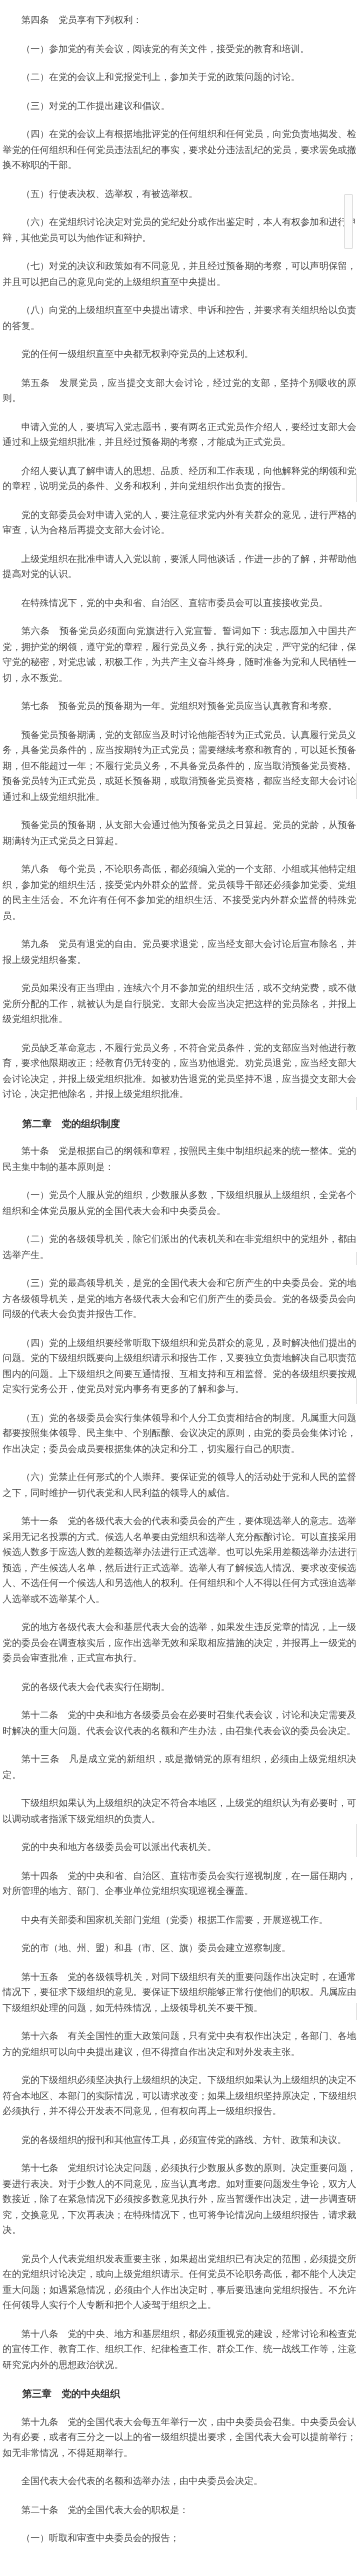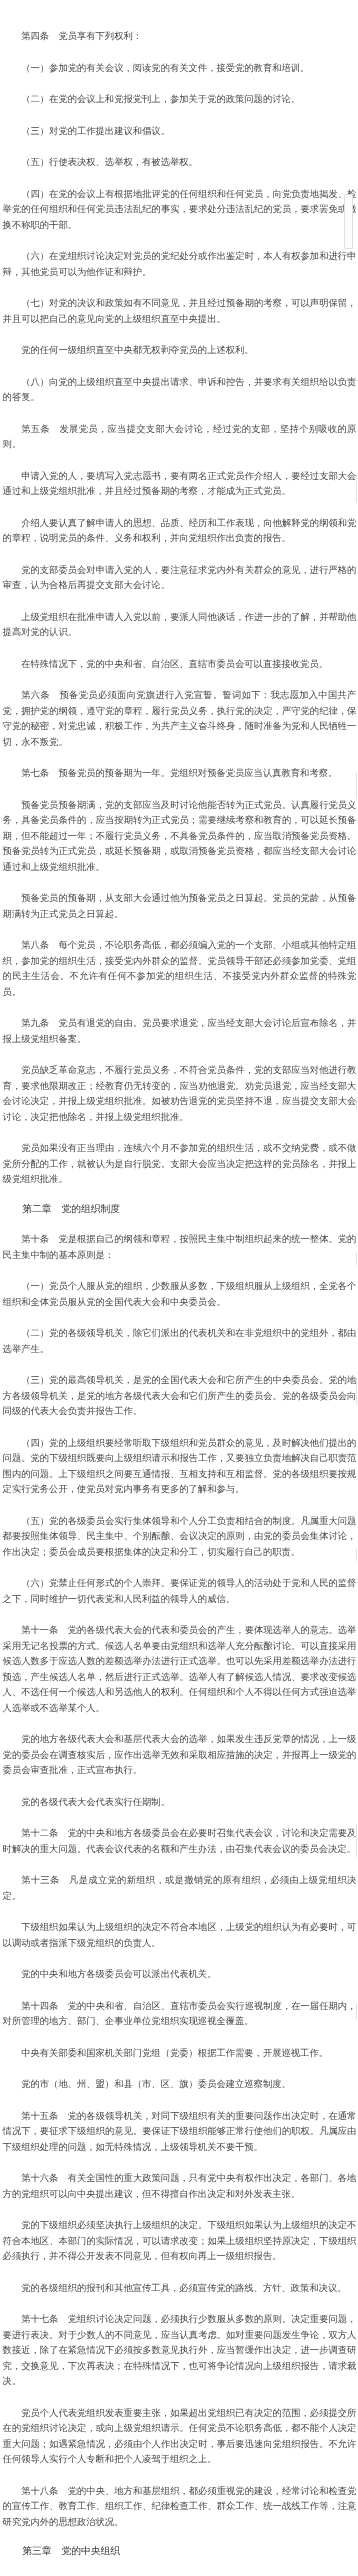--- a/index.html
+++ b/index.html
@@ -7,34 +7,34 @@
     width: 359px;
     min-height: 3998px;
     position: relative;
     font-family: "Liberation Sans", "DejaVu Sans", sans-serif;
     overflow: hidden;
   }
   .doc {
     padding: 13.4px 2.6px 15.5px 2.6px;
   }
   p.para {
-    margin: 16px 0 13px 0;
+    margin: 0 0 13px 0;
     font-size: 9.3px;
     line-height: 15.5px;
     color: #444444;
     text-indent: 2em;
     text-align: justify;
     word-break: break-all;
   }
   h2.chapter {
     margin: 0 0 13px 0;
     font-size: 9.8px;
     line-height: 15.5px;
     color: #333333;
-    font-weight: 400;
+    font-weight: 700;
     text-indent: 2em;
   }
   .artifact-layer { position: absolute; top: 0; left: 0; width: 100%; height: 100%; pointer-events: none; }
   .frag {
     position: absolute;
     right: 2.1px;
     width: 1px;
     background: #e3e3e3;
   }
   .thumb {
@@ -47,40 +47,40 @@
   }
 </style>
 </head>
 <body>
 
 <div class="doc">
     <p class="para">第四条　党员享有下列权利：</p>
     <p class="para">（一）参加党的有关会议，阅读党的有关文件，接受党的教育和培训。</p>
     <p class="para">（二）在党的会议上和党报党刊上，参加关于党的政策问题的讨论。</p>
     <p class="para">（三）对党的工作提出建议和倡议。</p>
+    <p class="para">（四）在党的会议上有根据地批评党的任何组织和任何党员，向党负责地揭发、检举党的任何组织和任何党员违法乱纪的事实，要求处分违法乱纪的党员，要求罢免或撤换不称职的干部。</p>
     <p class="para">（五）行使表决权、选举权，有被选举权。</p>
-    <p class="para">（四）在党的会议上有根据地批评党的任何组织和任何党员，向党负责地揭发、检举党的任何组织和任何党员违法乱纪的事实，要求处分违法乱纪的党员，要求罢免或撤换不称职的干部。</p>
     <p class="para">（六）在党组织讨论决定对党员的党纪处分或作出鉴定时，本人有权参加和进行申辩，其他党员可以为他作证和辩护。</p>
     <p class="para">（七）对党的决议和政策如有不同意见，并且经过预备期的考察，可以声明保留，并且可以把自己的意见向党的上级组织直至中央提出。</p>
+    <p class="para">（八）向党的上级组织直至中央提出请求、申诉和控告，并要求有关组织给以负责的答复。</p>
     <p class="para">党的任何一级组织直至中央都无权剥夺党员的上述权利。</p>
-    <p class="para">（八）向党的上级组织直至中央提出请求、申诉和控告，并要求有关组织给以负责的答复。</p>
     <p class="para">第五条　发展党员，应当提交支部大会讨论，经过党的支部，坚持个别吸收的原则。</p>
     <p class="para">申请入党的人，要填写入党志愿书，要有两名正式党员作介绍人，要经过支部大会通过和上级党组织批准，并且经过预备期的考察，才能成为正式党员。</p>
     <p class="para">介绍人要认真了解申请人的思想、品质、经历和工作表现，向他解释党的纲领和党的章程，说明党员的条件、义务和权利，并向党组织作出负责的报告。</p>
     <p class="para">党的支部委员会对申请入党的人，要注意征求党内外有关群众的意见，进行严格的审查，认为合格后再提交支部大会讨论。</p>
     <p class="para">上级党组织在批准申请人入党以前，要派人同他谈话，作进一步的了解，并帮助他提高对党的认识。</p>
     <p class="para">在特殊情况下，党的中央和省、自治区、直辖市委员会可以直接接收党员。</p>
     <p class="para">第六条　预备党员必须面向党旗进行入党宣誓。誓词如下：我志愿加入中国共产党，拥护党的纲领，遵守党的章程，履行党员义务，执行党的决定，严守党的纪律，保守党的秘密，对党忠诚，积极工作，为共产主义奋斗终身，随时准备为党和人民牺牲一切，永不叛党。</p>
     <p class="para">第七条　预备党员的预备期为一年。党组织对预备党员应当认真教育和考察。</p>
     <p class="para">预备党员预备期满，党的支部应当及时讨论他能否转为正式党员。认真履行党员义务，具备党员条件的，应当按期转为正式党员；需要继续考察和教育的，可以延长预备期，但不能超过一年；不履行党员义务，不具备党员条件的，应当取消预备党员资格。预备党员转为正式党员，或延长预备期，或取消预备党员资格，都应当经支部大会讨论通过和上级党组织批准。</p>
     <p class="para">预备党员的预备期，从支部大会通过他为预备党员之日算起。党员的党龄，从预备期满转为正式党员之日算起。</p>
     <p class="para">第八条　每个党员，不论职务高低，都必须编入党的一个支部、小组或其他特定组织，参加党的组织生活，接受党内外群众的监督。党员领导干部还必须参加党委、党组的民主生活会。不允许有任何不参加党的组织生活、不接受党内外群众监督的特殊党员。</p>
     <p class="para">第九条　党员有退党的自由。党员要求退党，应当经支部大会讨论后宣布除名，并报上级党组织备案。</p>
+    <p class="para">党员如果没有正当理由，连续六个月不参加党的组织生活，或不交纳党费，或不做党所分配的工作，就被认为是自行脱党。支部大会应当决定把这样的党员除名，并报上级党组织批准。</p>
     <p class="para">党员缺乏革命意志，不履行党员义务，不符合党员条件，党的支部应当对他进行教育，要求他限期改正；经教育仍无转变的，应当劝他退党。劝党员退党，应当经支部大会讨论决定，并报上级党组织批准。如被劝告退党的党员坚持不退，应当提交支部大会讨论，决定把他除名，并报上级党组织批准。</p>
-    <p class="para">党员如果没有正当理由，连续六个月不参加党的组织生活，或不交纳党费，或不做党所分配的工作，就被认为是自行脱党。支部大会应当决定把这样的党员除名，并报上级党组织批准。</p>
     <h2 class="chapter">第二章　党的组织制度</h2>
     <p class="para">第十条　党是根据自己的纲领和章程，按照民主集中制组织起来的统一整体。党的民主集中制的基本原则是：</p>
     <p class="para">（一）党员个人服从党的组织，少数服从多数，下级组织服从上级组织，全党各个组织和全体党员服从党的全国代表大会和中央委员会。</p>
     <p class="para">（二）党的各级领导机关，除它们派出的代表机关和在非党组织中的党组外，都由选举产生。</p>
     <p class="para">（三）党的最高领导机关，是党的全国代表大会和它所产生的中央委员会。党的地方各级领导机关，是党的地方各级代表大会和它们所产生的委员会。党的各级委员会向同级的代表大会负责并报告工作。</p>
     <p class="para">（四）党的上级组织要经常听取下级组织和党员群众的意见，及时解决他们提出的问题。党的下级组织既要向上级组织请示和报告工作，又要独立负责地解决自己职责范围内的问题。上下级组织之间要互通情报、互相支持和互相监督。党的各级组织要按规定实行党务公开，使党员对党内事务有更多的了解和参与。</p>
     <p class="para">（五）党的各级委员会实行集体领导和个人分工负责相结合的制度。凡属重大问题都要按照集体领导、民主集中、个别酝酿、会议决定的原则，由党的委员会集体讨论，作出决定；委员会成员要根据集体的决定和分工，切实履行自己的职责。</p>
     <p class="para">（六）党禁止任何形式的个人崇拜。要保证党的领导人的活动处于党和人民的监督之下，同时维护一切代表党和人民利益的领导人的威信。</p>
     <p class="para">第十一条　党的各级代表大会的代表和委员会的产生，要体现选举人的意志。选举采用无记名投票的方式。候选人名单要由党组织和选举人充分酝酿讨论。可以直接采用候选人数多于应选人数的差额选举办法进行正式选举。也可以先采用差额选举办法进行预选，产生候选人名单，然后进行正式选举。选举人有了解候选人情况、要求改变候选人、不选任何一个候选人和另选他人的权利。任何组织和个人不得以任何方式强迫选举人选举或不选举某个人。</p>
     <p class="para">党的地方各级代表大会和基层代表大会的选举，如果发生违反党章的情况，上一级党的委员会在调查核实后，应作出选举无效和采取相应措施的决定，并报再上一级党的委员会审查批准，正式宣布执行。</p>

